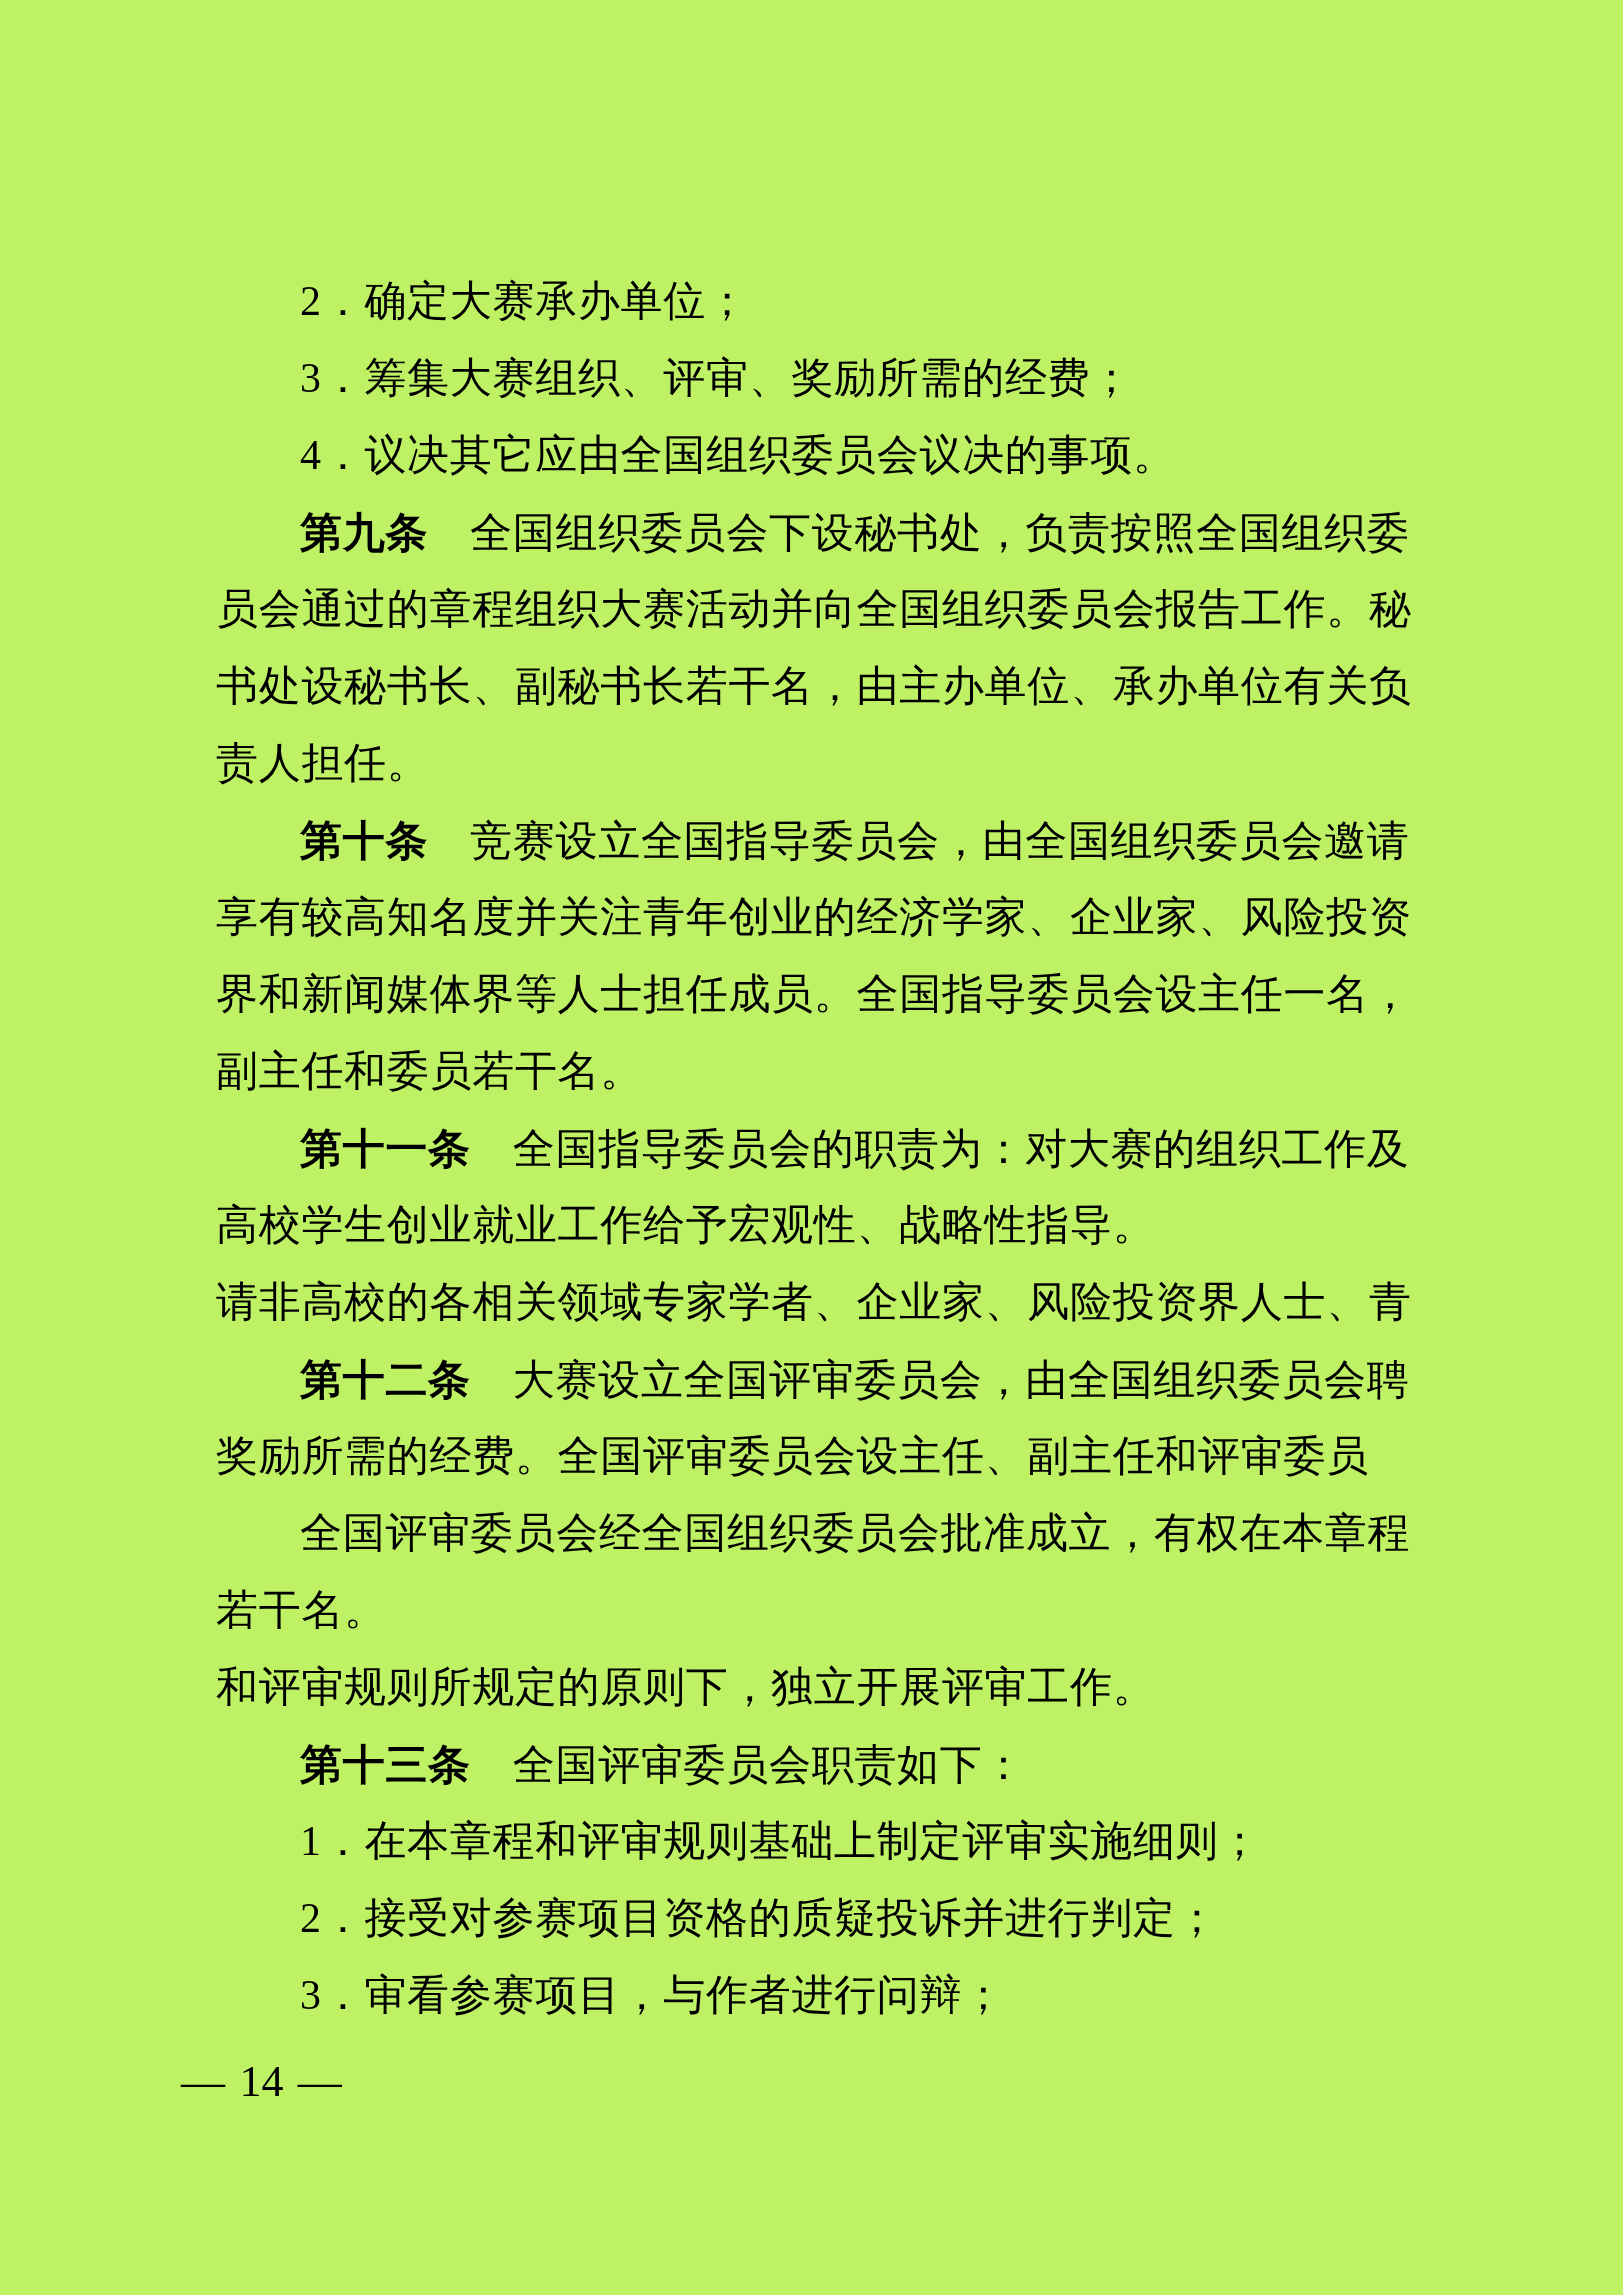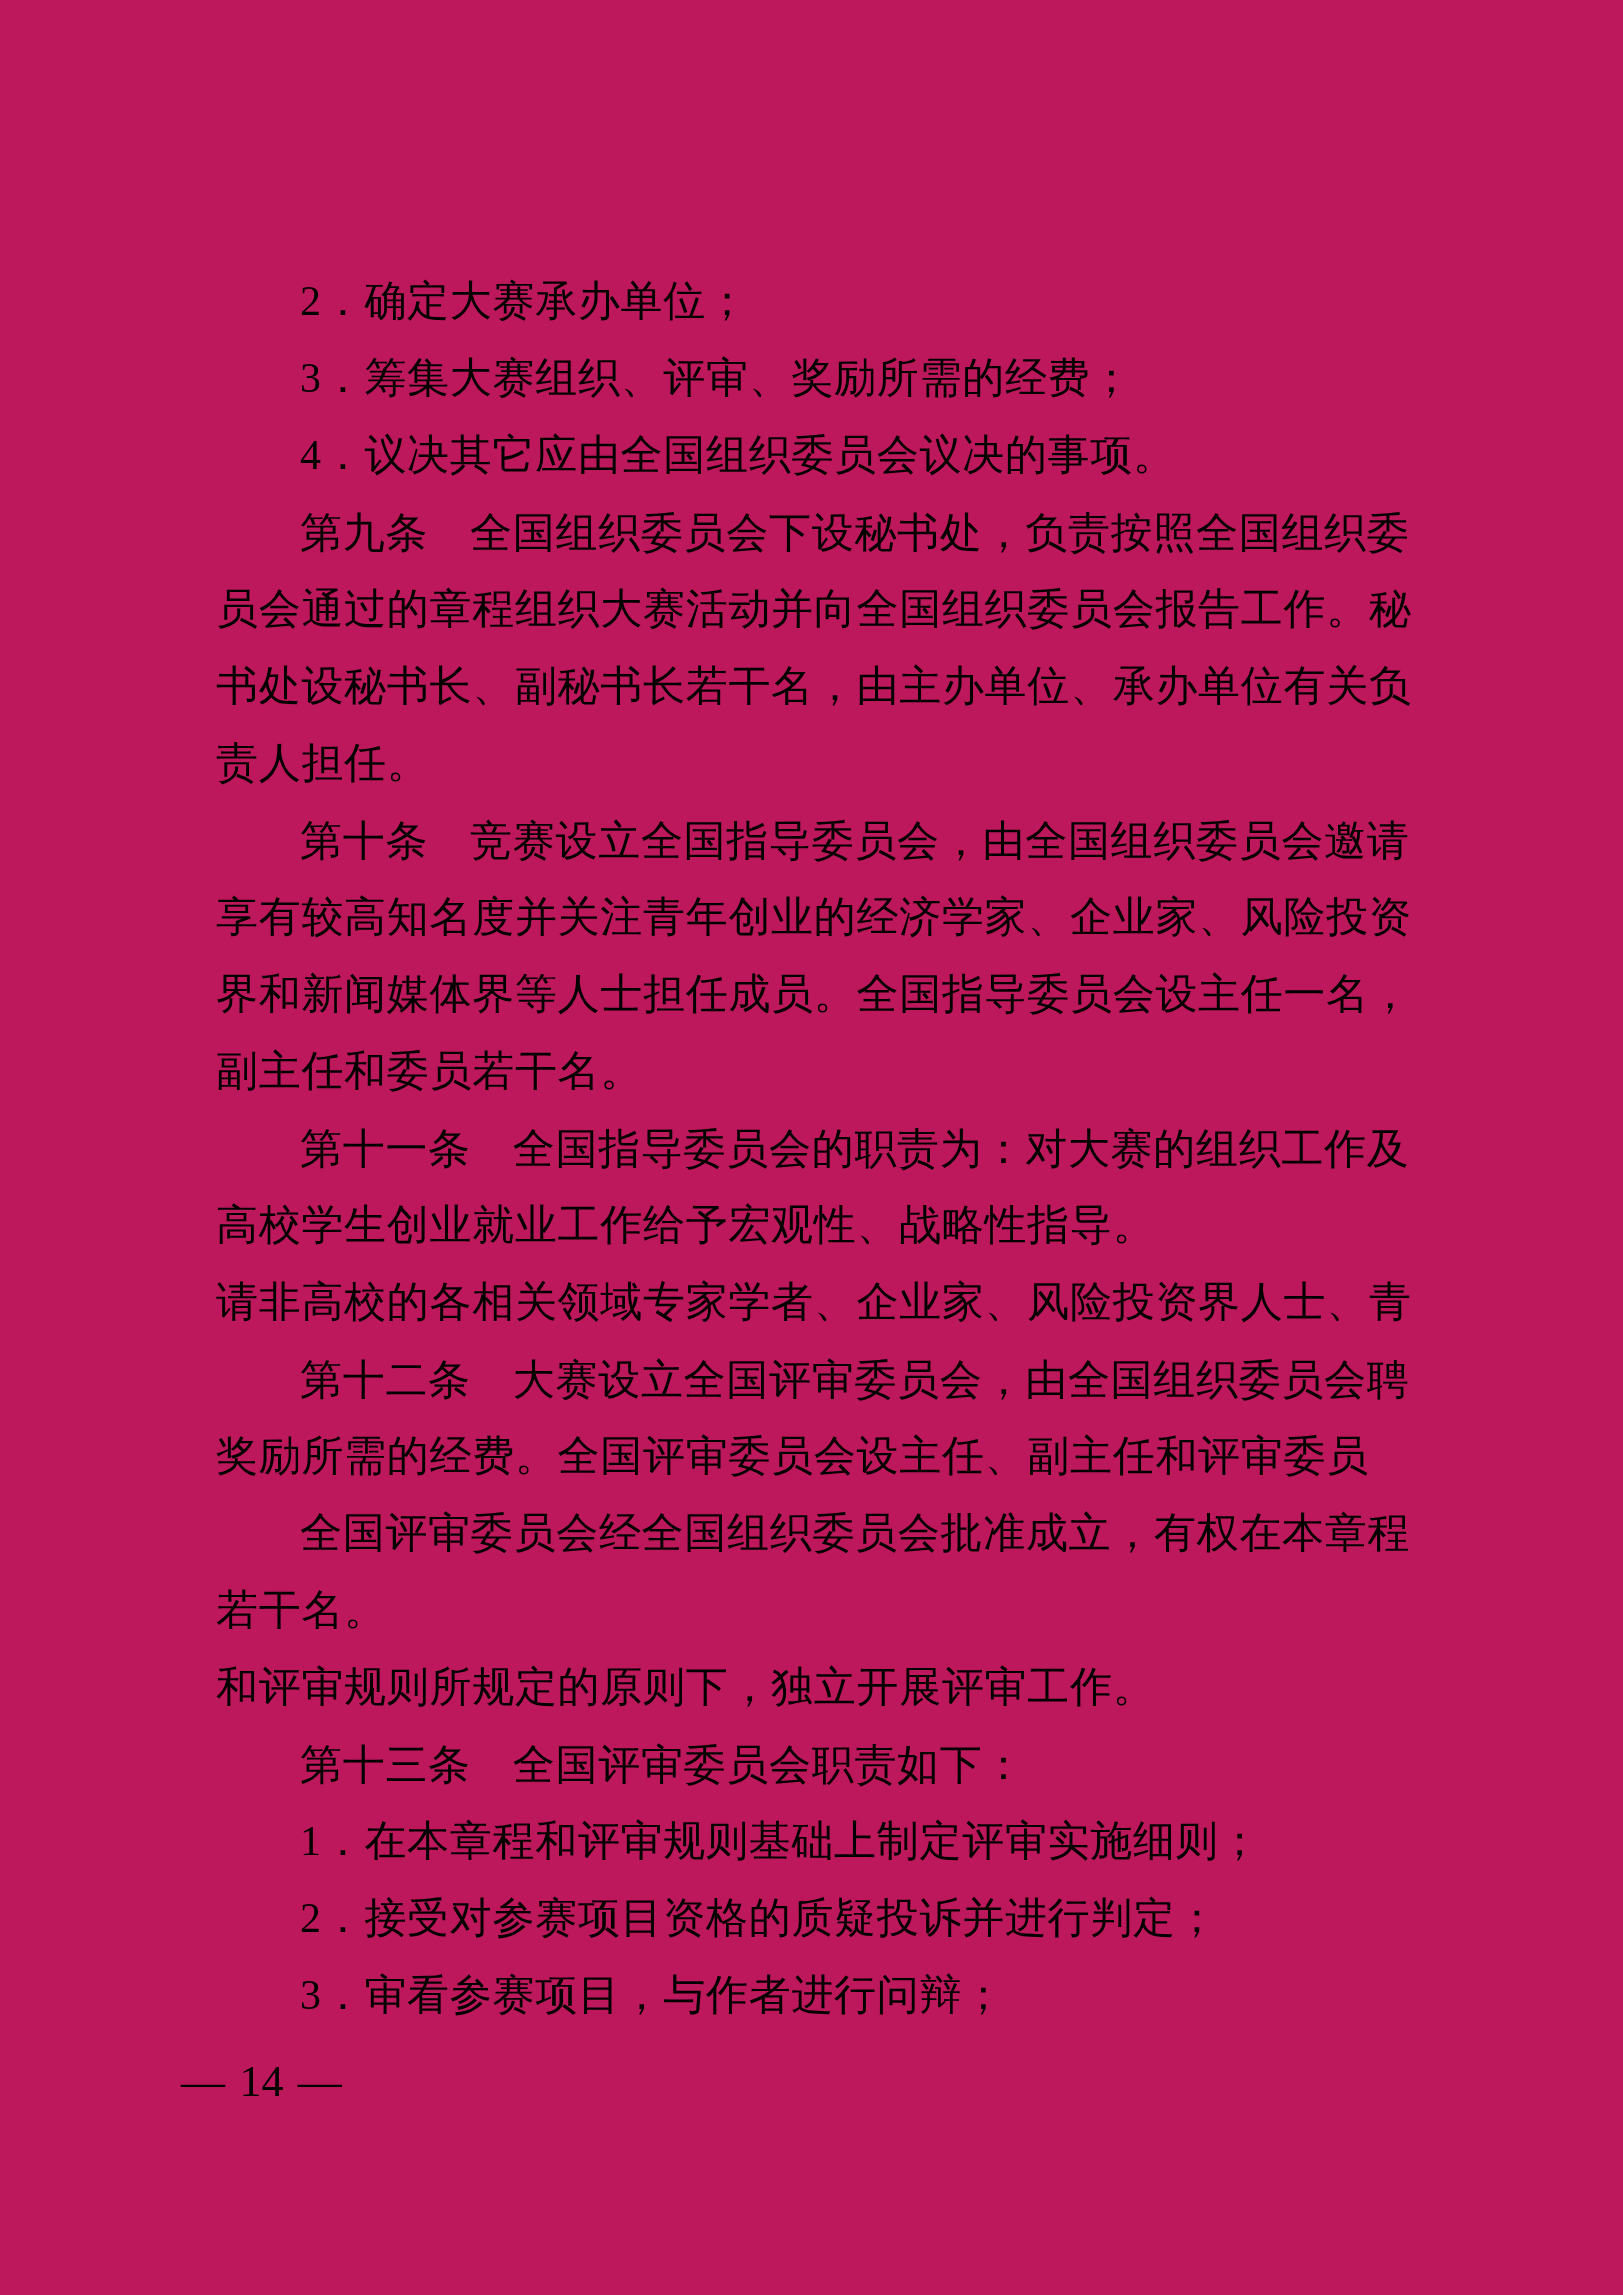--- a/index.html
+++ b/index.html
@@ -4,21 +4,21 @@
 <style>
   html, body {
     margin: 0;
     padding: 0;
     background: #ffffff;
   }
   .page {
     position: relative;
     width: 1623px;
     height: 2295px;
-    background: #be185d;
+    background: #bef264;
     overflow: hidden;
     font-family: "Liberation Serif", "DejaVu Serif", serif;
     color: #000000;
   }
   .doc-body {
     position: absolute;
     left: 216px;
     top: 263px;
     width: 1184px;
   }
@@ -27,21 +27,21 @@
     line-height: 77px;
     font-size: 42px;
     letter-spacing: 0.7px;
     white-space: nowrap;
   }
   .line.indent {
     padding-left: 84px;
   }
   .hei {
     font-family: "Liberation Sans", "DejaVu Sans", sans-serif;
-    font-weight: normal;
+    font-weight: bold;
     margin-right: 42px;
     margin-top: 20px;
   }
   .footer {
     position: absolute;
     left: 181px;
     top: 2050px;
     height: 63px;
     line-height: 63px;
     font-size: 44px;

